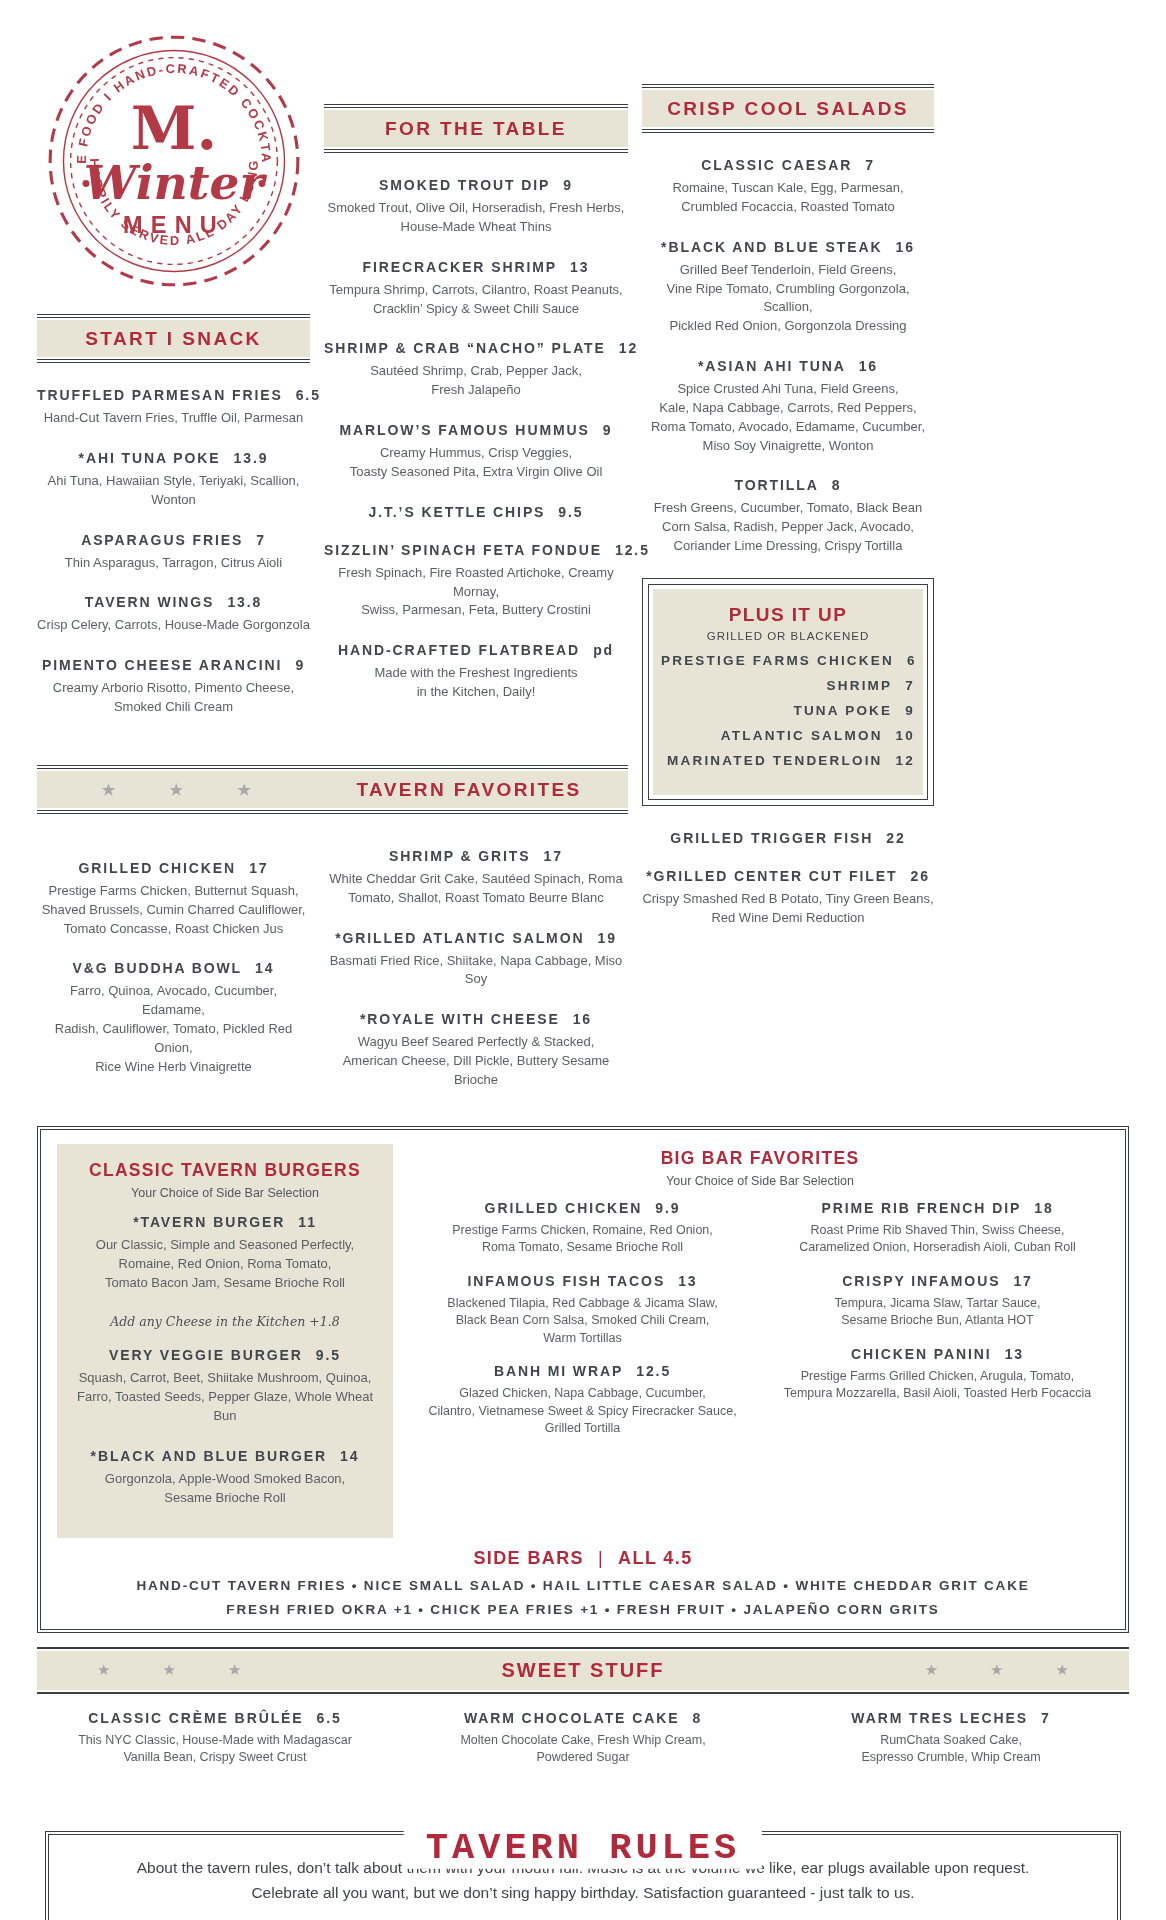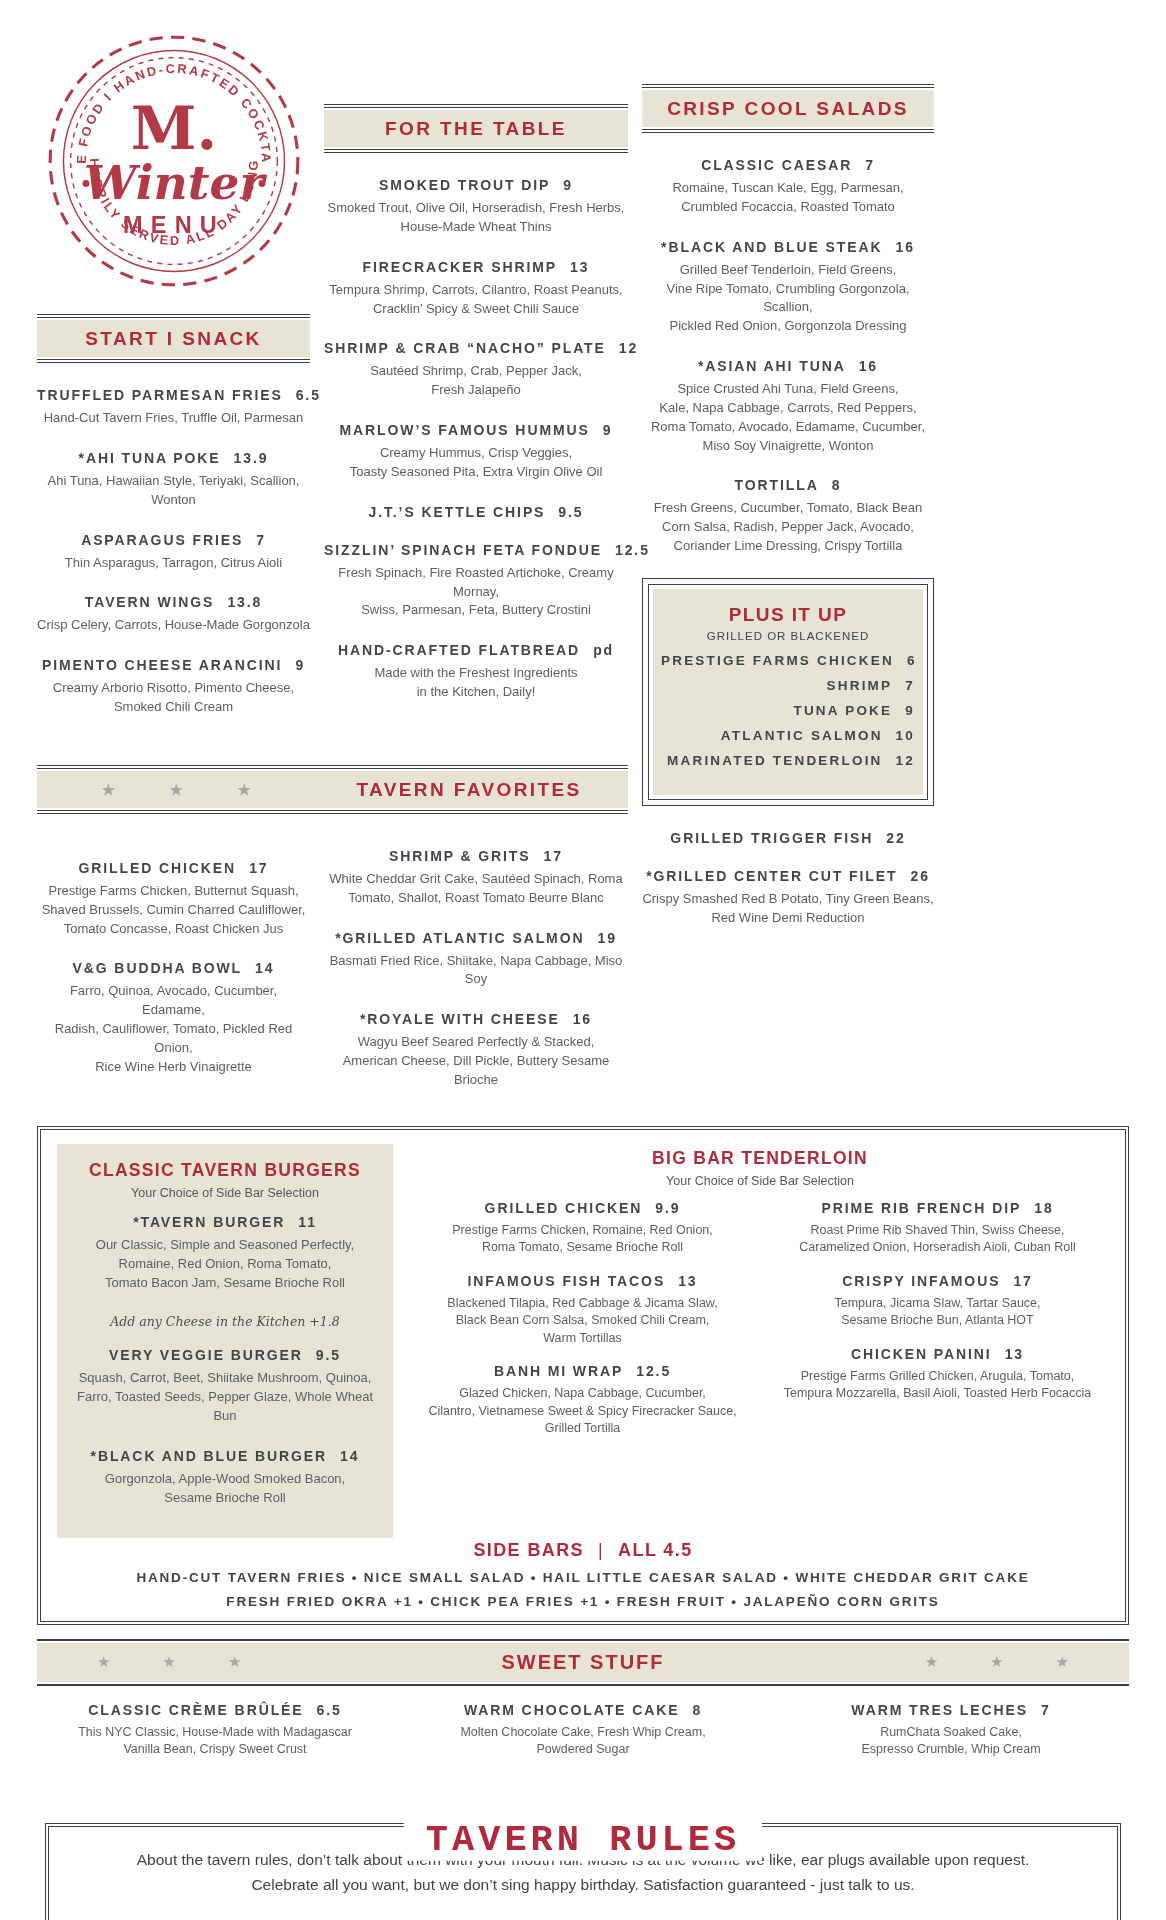--- a/index.html
+++ b/index.html
@@ -48,21 +48,21 @@
   .big-box{border:4px double var(--rule,#3a3f46);margin-top:14px;padding:14px 16px 12px;}
   .bb-grid{display:grid;grid-template-columns:336px 1fr;column-gap:18px;}
   .burger-panel{background:var(--beige,#e7e4d6);padding:16px 10px 8px;text-align:center;}
   .panel-title{color:var(--red,#b12a3c);font-weight:800;font-size:17.5px;letter-spacing:1.3px;}
   .panel-sub{font-size:12.5px;color:#53585e;margin-top:5px;margin-bottom:14px;}
   .cheese-note{font-family:"DejaVu Serif",serif;font-style:italic;font-size:12.5px;color:#4a4f55;margin:0 0 18px;}
   .sand-head{text-align:center;margin:4px 0 12px;}
   .sand-grid{display:grid;grid-template-columns:1fr 1fr;column-gap:12px;}
   .sand .mi{margin-bottom:16px;}
   .sand .mi-desc{font-size:12.5px;line-height:1.4;}
-  .sidebars{text-align:center;margin-top:2px;}
+  .sidebars{text-align:center;margin-top:10px;}
   .sb-title{color:var(--red,#b12a3c);font-weight:800;font-size:18px;letter-spacing:1.4px;}
   .sb-title .sb-sep{margin:0 14px;font-weight:400;}
   .sb-line{font-size:13.5px;letter-spacing:1.8px;color:#3f444b;font-weight:700;margin-top:9px;}
   
   .sweet-band{margin-top:14px;border-top:2.5px solid var(--rule,#3a3f46);border-bottom:2.5px solid var(--rule,#3a3f46);padding:2px 0;}
   .sweet-inner{background:var(--beige,#e7e4d6);display:flex;align-items:center;justify-content:space-between;padding:8px 60px;}
   .sweet-title{color:var(--red,#b12a3c);font-weight:800;font-size:20px;letter-spacing:2px;}
   .sweets-grid{display:grid;grid-template-columns:1fr 1fr 1fr;margin-top:16px;column-gap:12px;}
   .sweets-grid .mi-desc{font-size:12.5px;line-height:1.4;}
   
@@ -296,21 +296,21 @@
         </div>
         <div class="mi">
           <div class="mi-title"><span>*BLACK AND BLUE BURGER</span><span class="mi-price">14</span></div>
           <div class="mi-desc">Gorgonzola, Apple-Wood Smoked Bacon,
 Sesame Brioche Roll</div>
         </div>
       </div>
 
       <div class="sand">
         <div class="sand-head">
-          <div class="panel-title">BIG BAR TENDERLOIN</div>
+          <div class="panel-title">BIG BAR FAVORITES</div>
           <div class="panel-sub" style="margin-bottom:0">Your Choice of Side Bar Selection</div>
         </div>
         <div class="sand-grid">
           <div>
             <div class="mi">
               <div class="mi-title"><span>GRILLED CHICKEN</span><span class="mi-price">9.9</span></div>
               <div class="mi-desc">Prestige Farms Chicken, Romaine, Red Onion,
 Roma Tomato, Sesame Brioche Roll</div>
             </div>
             <div class="mi">

